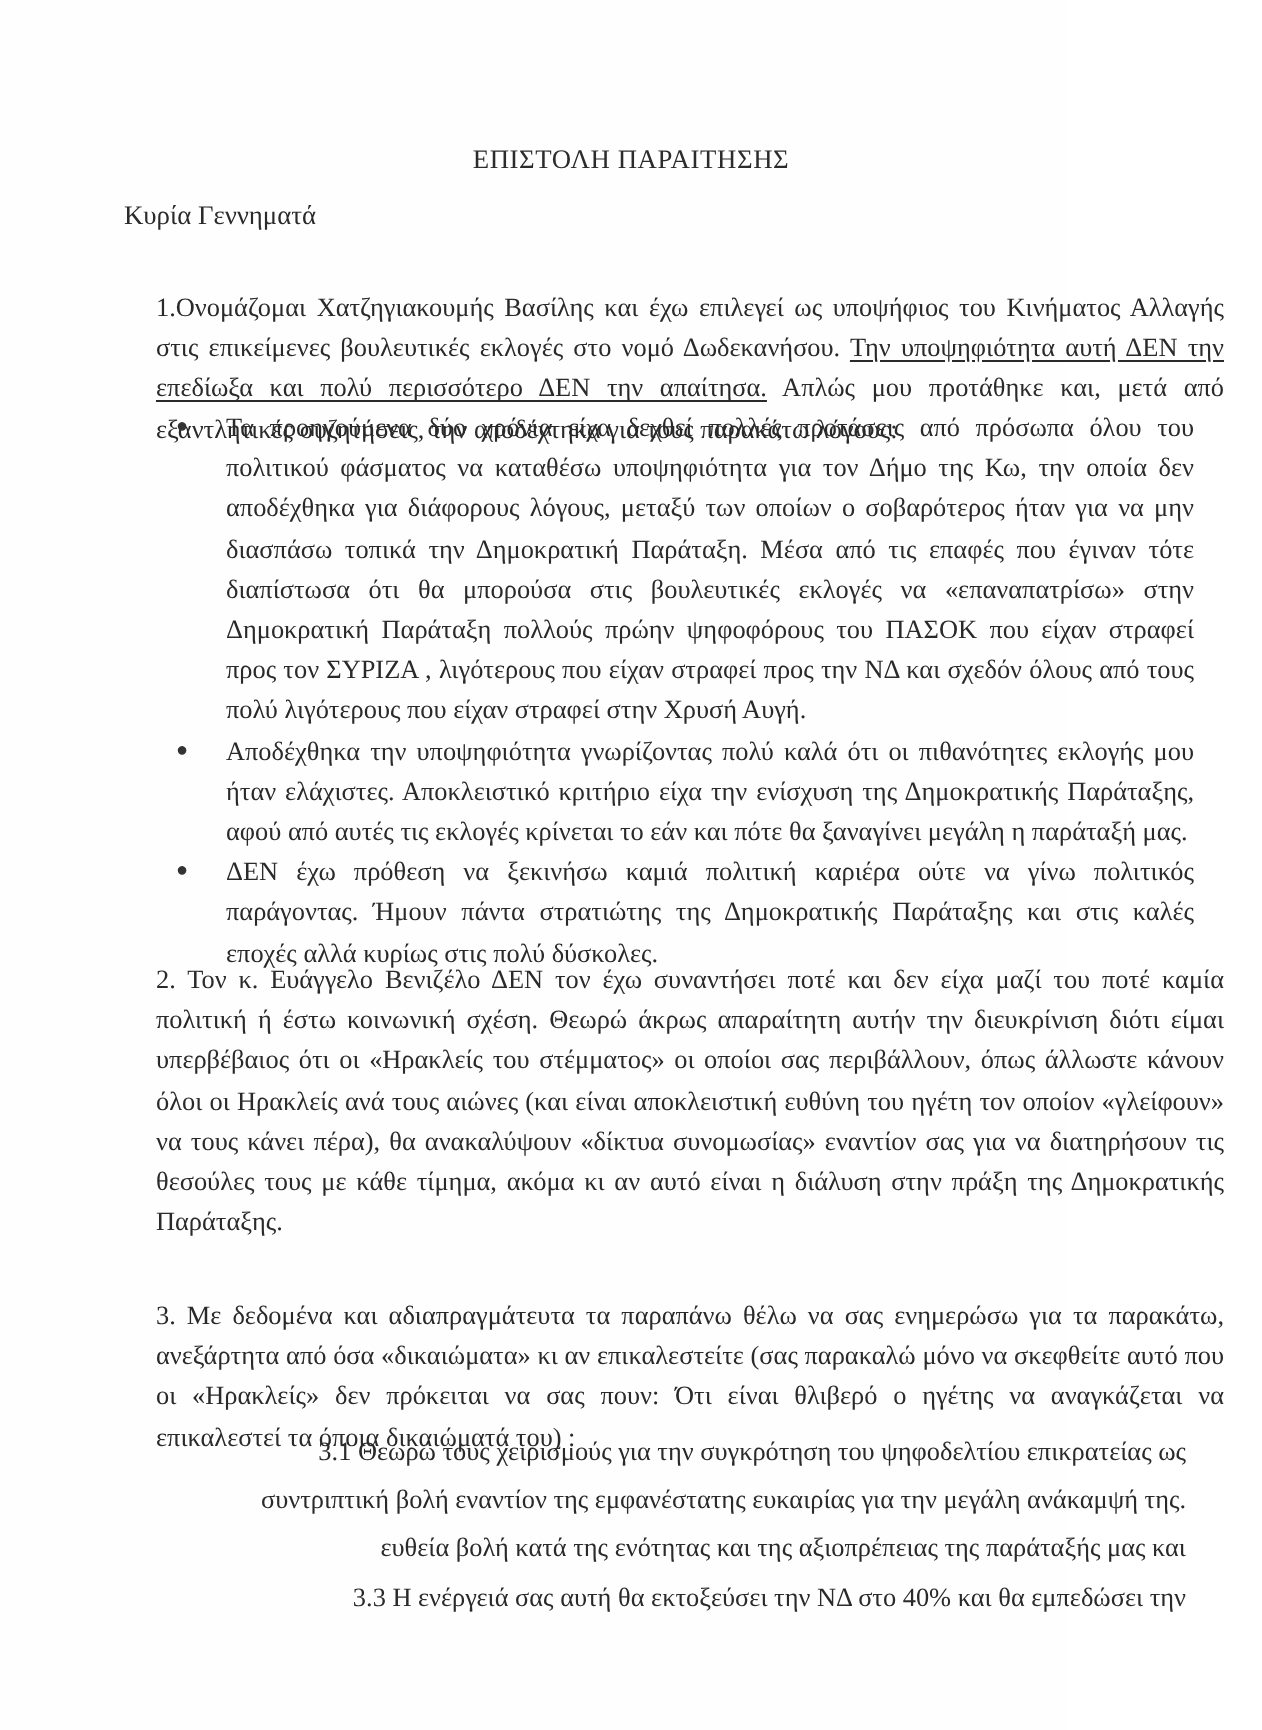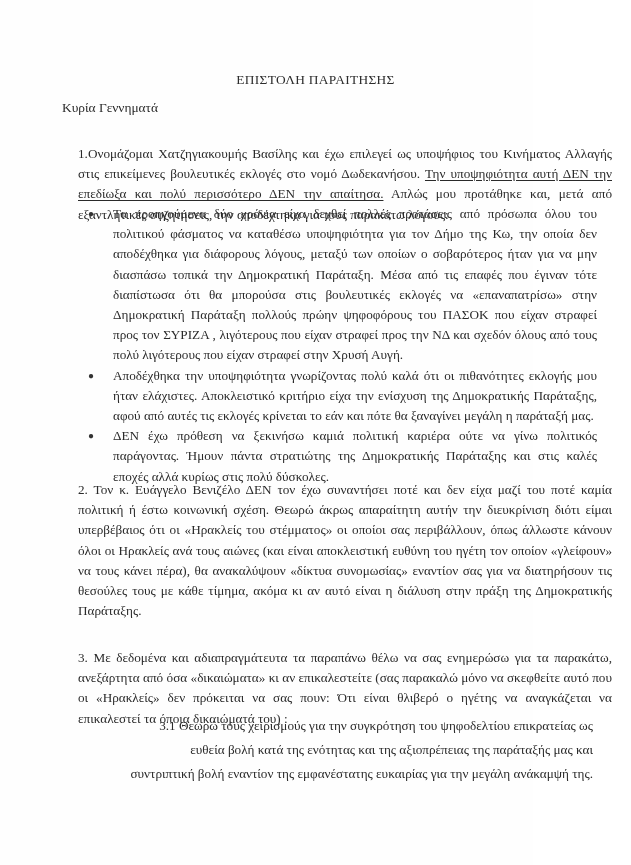--- a/index.html
+++ b/index.html
@@ -119,18 +119,21 @@
     </li>
   </ul>
 
   <p class="para para-2">2. Τον κ. Ευάγγελο Βενιζέλο ΔΕΝ τον έχω συναντήσει ποτέ και δεν είχα μαζί του ποτέ καμία πολιτική ή έστω κοινωνική σχέση. Θεωρώ άκρως απαραίτητη αυτήν την διευκρίνιση διότι είμαι υπερβέβαιος ότι οι «Ηρακλείς του στέμματος» οι οποίοι σας περιβάλλουν, όπως άλλωστε κάνουν όλοι οι Ηρακλείς ανά τους αιώνες (και είναι αποκλειστική ευθύνη του ηγέτη τον οποίον «γλείφουν» να τους κάνει πέρα), θα ανακαλύψουν «δίκτυα συνομωσίας» εναντίον σας για να διατηρήσουν τις θεσούλες τους με κάθε τίμημα, ακόμα κι αν αυτό είναι η διάλυση στην πράξη της Δημοκρατικής Παράταξης.</p>
 
   <p class="para para-3">3. Με δεδομένα και αδιαπραγμάτευτα τα παραπάνω θέλω να σας ενημερώσω για τα παρακάτω, ανεξάρτητα από όσα «δικαιώματα» κι αν επικαλεστείτε (σας παρακαλώ μόνο να σκεφθείτε αυτό που οι «Ηρακλείς» δεν πρόκειται να σας πουν: Ότι είναι θλιβερό ο ηγέτης να αναγκάζεται να επικαλεστεί τα όποια δικαιώματά του) :</p>
 
   <div class="subitems">
     <div class="sub-item-block">
       <div class="sub-item">3.1 Θεωρώ τους χειρισμούς για την συγκρότηση του ψηφοδελτίου επικρατείας ως</div>
+      <div class="sub-item">συντριπτική βολή εναντίον της εμφανέστατης ευκαιρίας για την μεγάλη ανάκαμψή της.</div>
       <div class="sub-item">ευθεία βολή κατά της ενότητας και της αξιοπρέπειας της παράταξής μας και</div>
-      <div class="sub-item">συντριπτική βολή εναντίον της εμφανέστατης ευκαιρίας για την μεγάλη ανάκαμψή της.</div>
+    </div>
+    <div class="sub-item-block">
+      <div class="sub-item">3.3 Η ενέργειά σας αυτή θα εκτοξεύσει την ΝΔ στο 40% και θα εμπεδώσει την</div>
     </div>
   </div>
 
 </div>
 
 </body></html>

